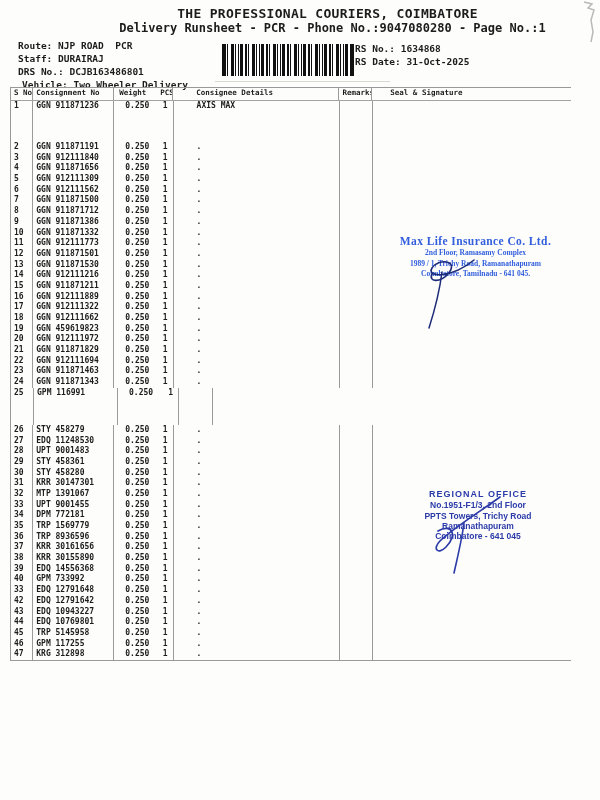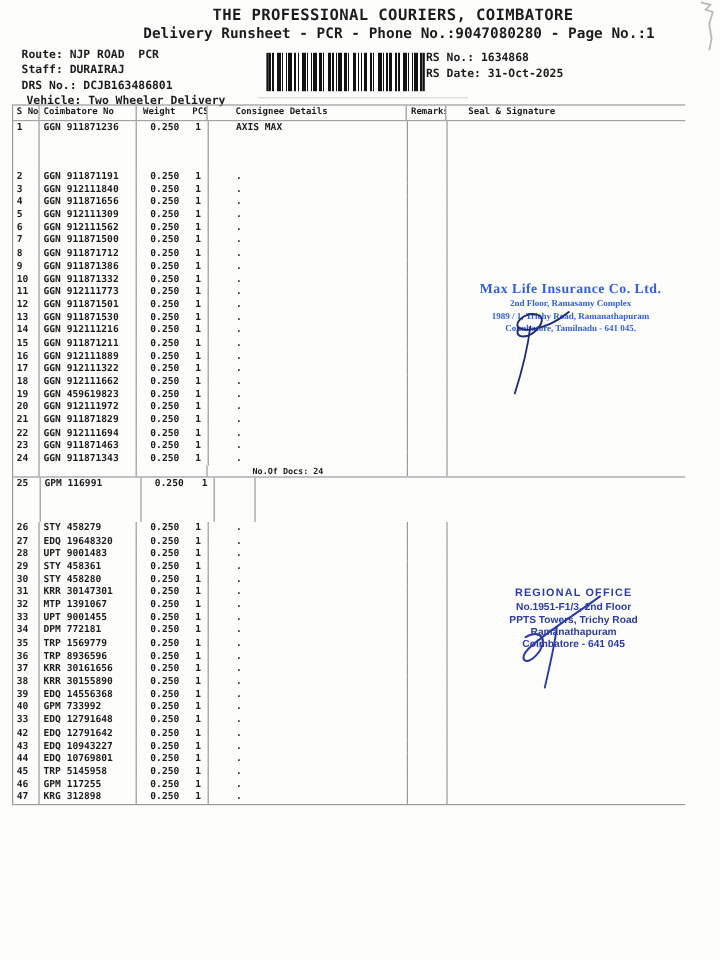--- a/index.html
+++ b/index.html
@@ -97,21 +97,21 @@
 <div class="abs info-line rs-no">RS No.: 1634868</div>
 <div class="abs info-line rs-date">RS Date: 31-Oct-2025</div>
 
 <svg class="abs corner-mark" width="30" height="45">
   <path d="M14,2 L22,4 L18,8 L24,10 L21,20 L23,32 L21,42" fill="none" stroke="#b9b9b5" stroke-width="1.5"></path>
 </svg>
 
 <div class="abs runsheet">
   <div class="t-head">
     <div class="cell c1">S No</div>
-    <div class="cell c2">Coimbatore No</div>
+    <div class="cell c2">Consignment No</div>
     <div class="cell c3"><span>Weight</span><span>PCS</span></div>
     <div class="cell c4">Consignee Details</div>
     <div class="cell c5" style="padding-left:3px;">Remarks</div>
     <div class="cell c6" style="padding-left:18px;">Seal &amp; Signature</div>
   </div>
   <div id="tbody">
       <div class="t-row lead1">
         <div class="cell c1">1</div>
         <div class="cell c2">GGN 911871236</div>
         <div class="cell c3"><span>0.250</span><span>1</span></div>
@@ -296,46 +296,38 @@
         <div class="cell c6"></div>
       </div>
       <div class="t-row norm">
         <div class="cell c1">24</div>
         <div class="cell c2">GGN 911871343</div>
         <div class="cell c3"><span>0.250</span><span>1</span></div>
         <div class="cell c4">.</div>
         <div class="cell c5"></div>
         <div class="cell c6"></div>
       </div>
-      <div class="t-row note">
-        <div class="cell c1"></div>
-        <div class="cell c2"></div>
-        <div class="cell c3"></div>
-        <div class="cell c4 note-text">No.Of Docs: 24</div>
-        <div class="cell c5"></div>
-        <div class="cell c6"></div>
-      </div>
       <div class="t-row lead2">
         <div class="cell c1">25</div>
         <div class="cell c2">GPM 116991</div>
         <div class="cell c3"><span>0.250</span><span>1</span></div>
         <div class="cell c5"></div>
         <div class="cell c6"></div>
       </div>
       <div class="t-row norm">
         <div class="cell c1">26</div>
         <div class="cell c2">STY 458279</div>
         <div class="cell c3"><span>0.250</span><span>1</span></div>
         <div class="cell c4">.</div>
         <div class="cell c5"></div>
         <div class="cell c6"></div>
       </div>
       <div class="t-row norm">
         <div class="cell c1">27</div>
-        <div class="cell c2">EDQ 19648320</div>
+        <div class="cell c2">EDQ 11248530</div>
         <div class="cell c3"><span>0.250</span><span>1</span></div>
         <div class="cell c4">.</div>
         <div class="cell c5"></div>
         <div class="cell c6"></div>
       </div>
       <div class="t-row norm">
         <div class="cell c1">28</div>
         <div class="cell c2">UPT 9001483</div>
         <div class="cell c3"><span>0.250</span><span>1</span></div>
         <div class="cell c4">.</div>

